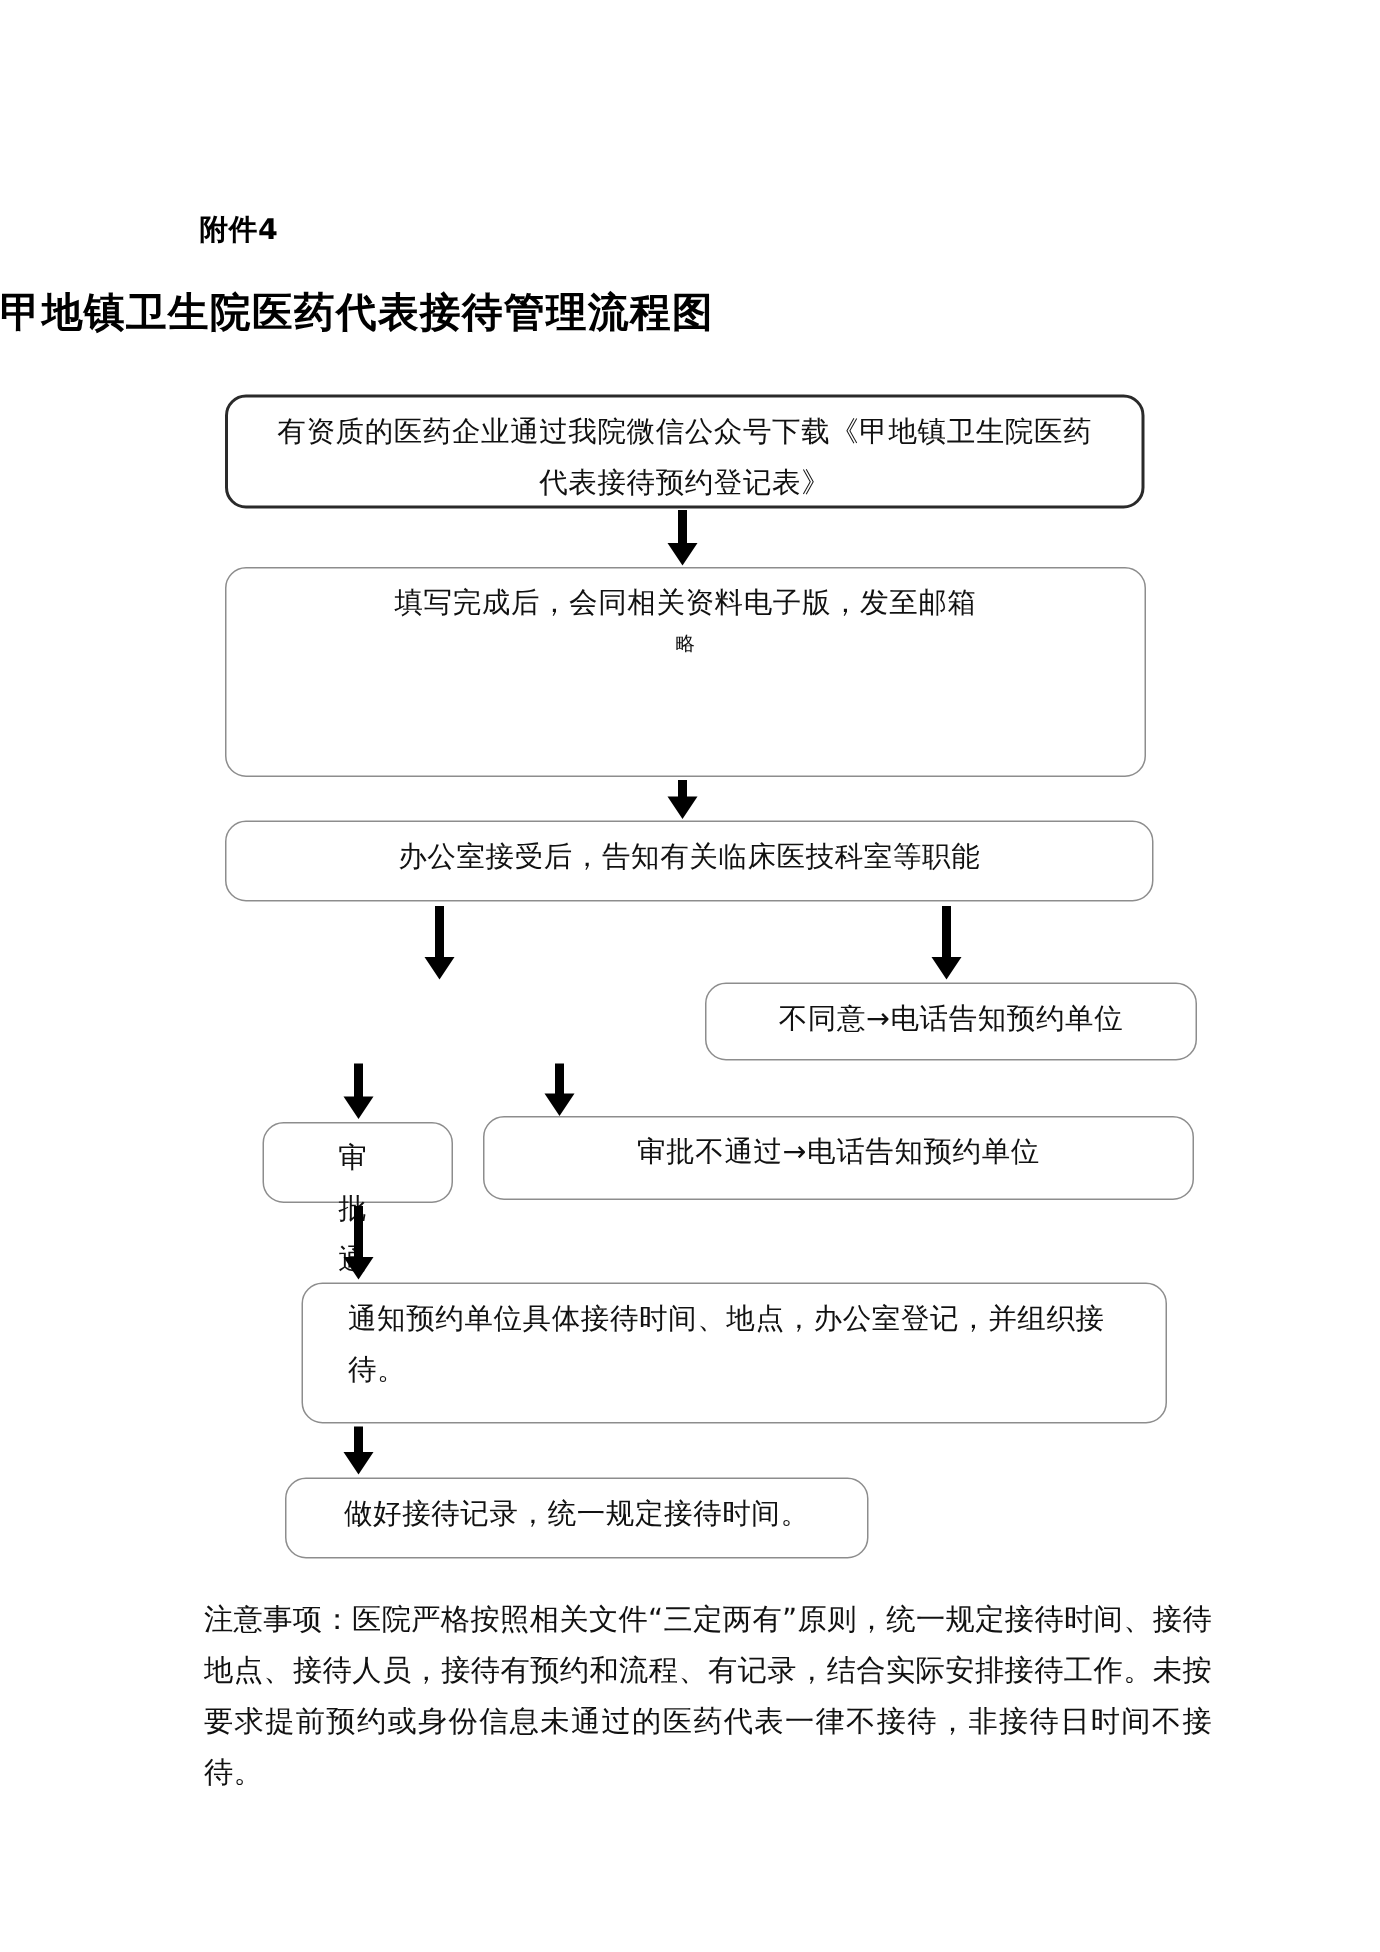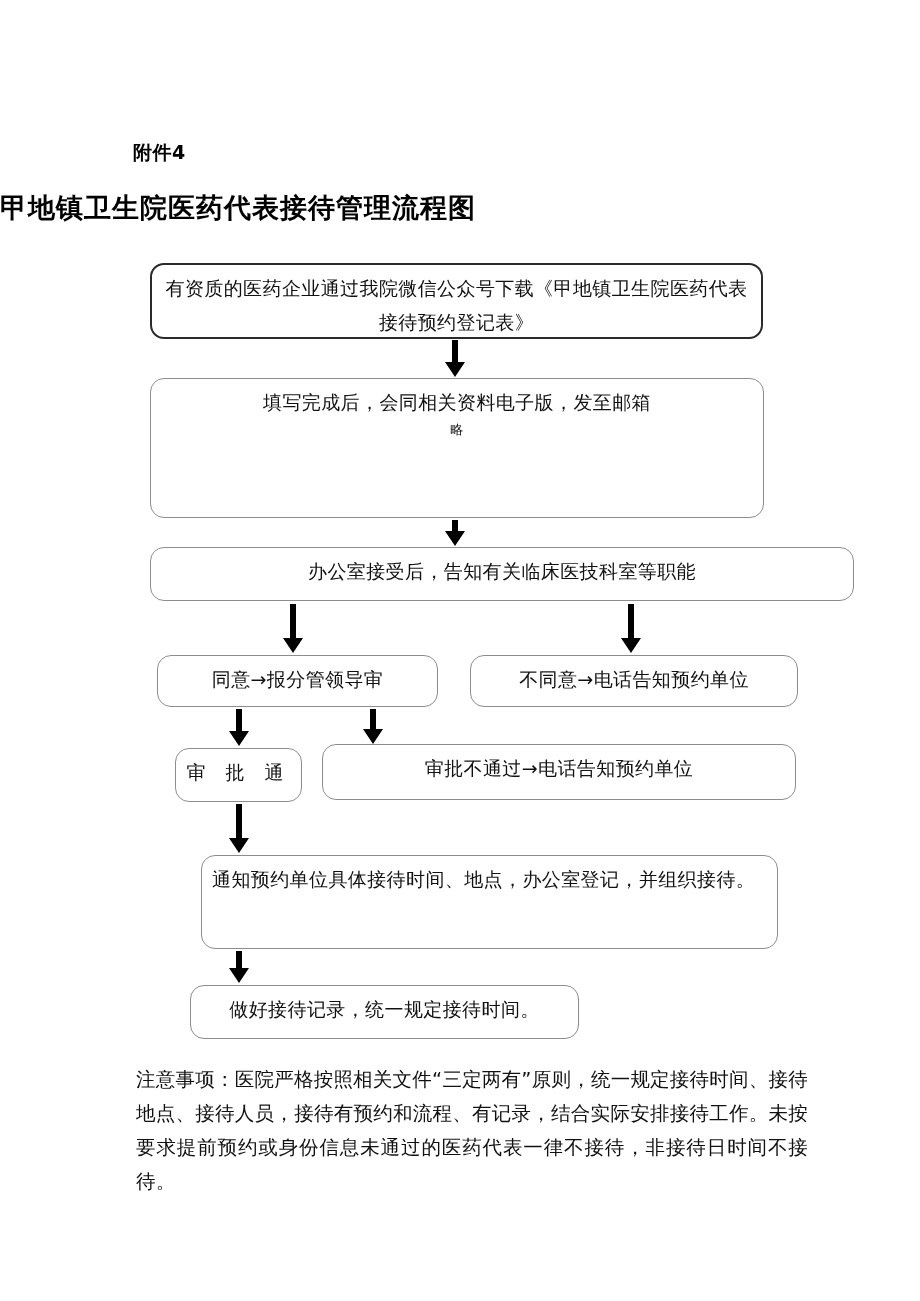--- a/index.html
+++ b/index.html
@@ -49,21 +49,21 @@
   .node {
     position: absolute;
     box-sizing: border-box;
     border: 1.4px solid #8d8d8d;
     border-radius: 14px;
     background: #ffffff;
     font-size: 19px;
     line-height: 34px;
     letter-spacing: 0.4px;
     color: #111111;
-    padding: 6px 10px;
+    padding: 6px 30px;
   }
   .node.strong {
     border: 2px solid #2a2a2a;
   }
   .node .txt {
     display: block;
   }
   .center { text-align: center; }
   .left   { text-align: left; }
 
@@ -73,21 +73,21 @@
     line-height: 22px;
     text-align: center;
   }
   .node .spaced {
     letter-spacing: 7px;
   }
 
   
   #node-download     { left: 150px; top: 263px;  width: 613px; height: 76px; }
   #node-email        { left: 150px; top: 378px;  width: 614px; height: 140px; }
-  #node-office       { left: 150px; top: 547px;  width: 704px; height: 54px; }
+  #node-office       { left: 150px; top: 547px;  width: 619px; height: 54px; }
   #node-agree        { left: 157px; top: 655px;  width: 281px; height: 52px; }
   #node-disagree     { left: 470px; top: 655px;  width: 328px; height: 52px; }
   #node-approved     { left: 175px; top: 748px;  width: 127px; height: 54px; }
   #node-rejected     { left: 322px; top: 744px;  width: 474px; height: 56px; }
   #node-notify       { left: 157px; top: 855px;  width: 577px; height: 94px; margin-left: 44px; }
   #node-archive      { left: 190px; top: 985px;  width: 389px; height: 54px; }
 
   
   .arrow {
     position: absolute;
@@ -145,23 +145,20 @@
 
   <div class="node center" id="node-email">
     <span class="txt">填写完成后，会同相关资料电子版，发至邮箱</span>
     <span class="sub">略</span>
   </div>
 
   <div class="node center" id="node-office">
     <span class="txt">办公室接受后，告知有关临床医技科室等职能</span>
   </div>
 
-  <div class="node center" id="node-agree">
-    <span class="txt">同意→报分管领导审</span>
-  </div>
 
   <div class="node center" id="node-disagree">
     <span class="txt">不同意→电话告知预约单位</span>
   </div>
 
   <div class="node center" id="node-approved">
     <span class="txt spaced">审 批 通</span>
   </div>
 
   <div class="node center" id="node-rejected">

